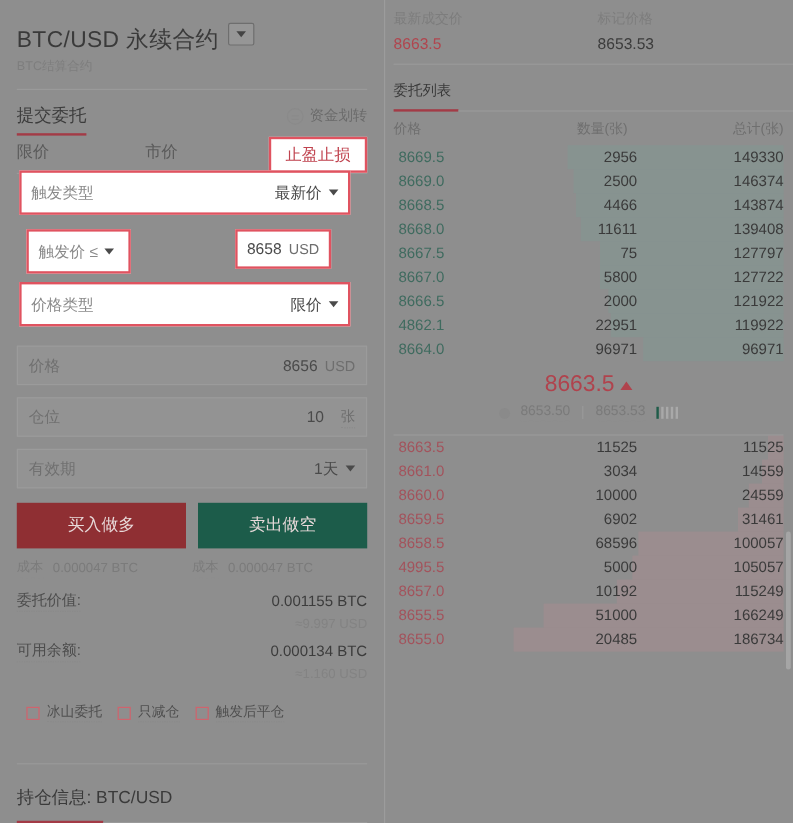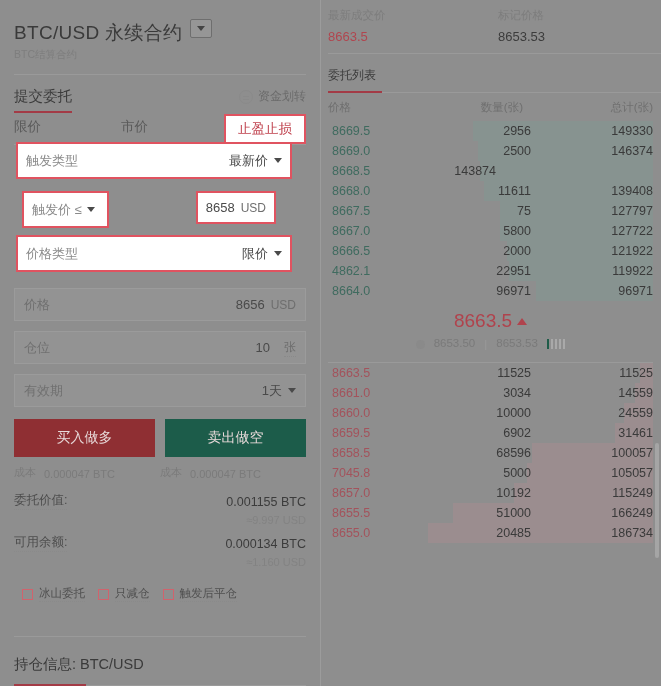--- a/index.html
+++ b/index.html
@@ -333,20 +333,21 @@
         </div>
         <div class="ob-row ask">
           <div class="depth ask" style="width: 175.5px;"></div>
           <div class="c1">8669.0</div>
           <div class="c2">2500</div>
           <div class="c3">146374</div>
         </div>
         <div class="ob-row ask">
           <div class="depth ask" style="width: 173.25px;"></div>
           <div class="c1">8668.5</div>
+          <div class="c2">4466</div>
           <div class="c3">143874</div>
         </div>
         <div class="ob-row ask">
           <div class="depth ask" style="width: 168.75px;"></div>
           <div class="c1">8668.0</div>
           <div class="c2">11611</div>
           <div class="c3">139408</div>
         </div>
         <div class="ob-row ask">
           <div class="depth ask" style="width: 153px;"></div>
@@ -427,21 +428,21 @@
           <div class="c3">31461</div>
         </div>
         <div class="ob-row bid">
           <div class="depth bid" style="width: 121.5px;"></div>
           <div class="c1">8658.5</div>
           <div class="c2">68596</div>
           <div class="c3">100057</div>
         </div>
         <div class="ob-row bid">
           <div class="depth bid" style="width: 126px;"></div>
-          <div class="c1">7045.8</div>
+          <div class="c1">4995.5</div>
           <div class="c2">5000</div>
           <div class="c3">105057</div>
         </div>
         <div class="ob-row bid">
           <div class="depth bid" style="width: 139.5px;"></div>
           <div class="c1">8657.0</div>
           <div class="c2">10192</div>
           <div class="c3">115249</div>
         </div>
         <div class="ob-row bid">

